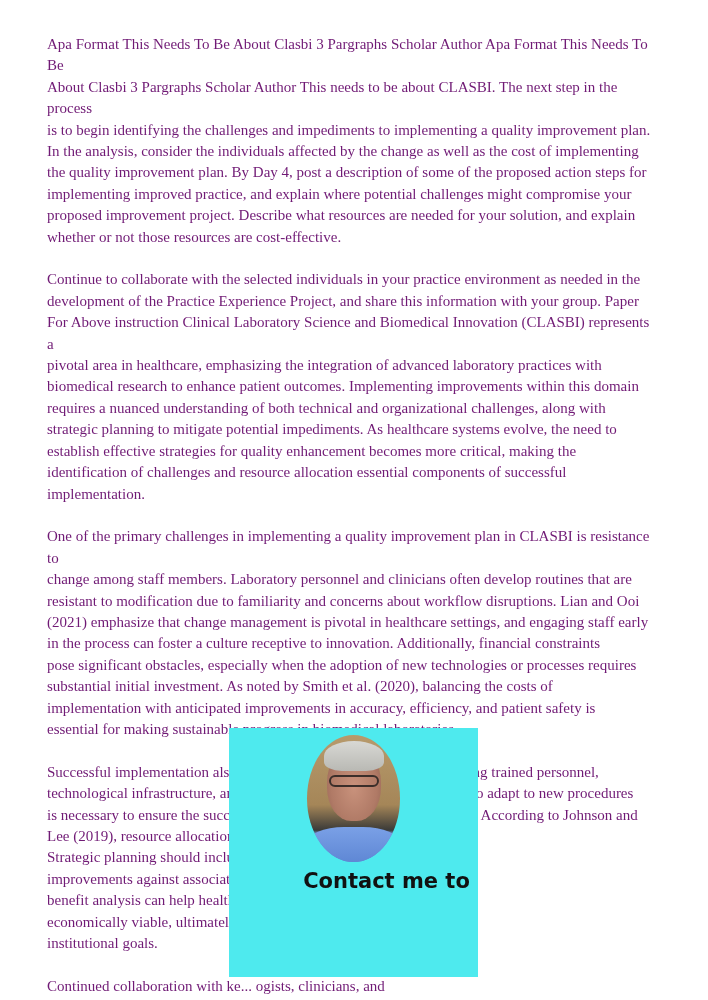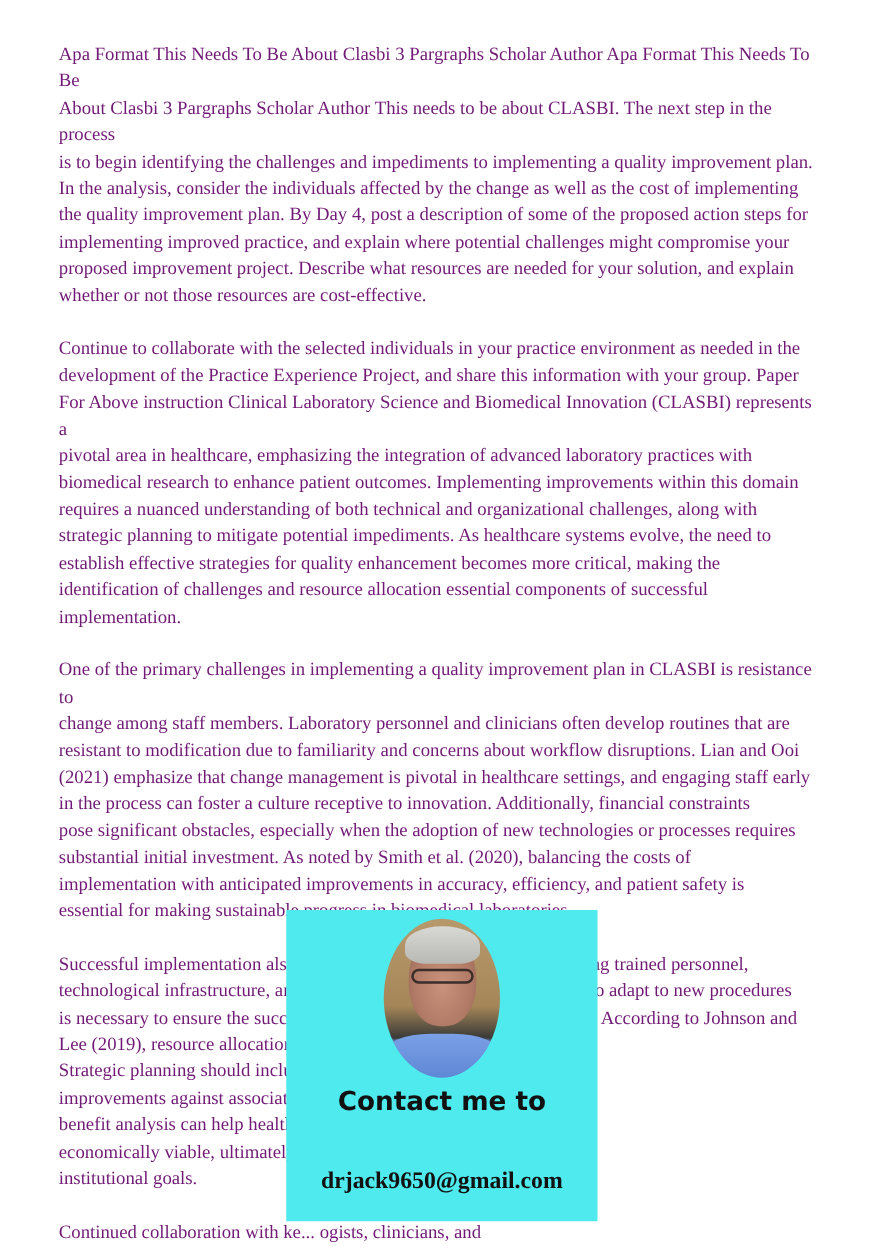--- a/index.html
+++ b/index.html
@@ -34,21 +34,21 @@
       border: 2px solid #3b2e2a; border-radius: 6px; box-sizing: border-box;
     }
     .photo .shirt {
       position: absolute; left: 0; top: 92px; width: 93px; height: 40px;
       background: linear-gradient(180deg, #7aa0e6, #5b84d2);
       border-radius: 40% 40% 0 0;
     }
     .cta {
       position: absolute; left: 0; width: 249px; text-align: center;
       font-family: "DejaVu Sans", "Liberation Sans", sans-serif; font-weight: bold;
-      font-size: 21px; line-height: 30px; color: #111111;
+      font-size: 21px; line-height: 30px; color: #111111; padding-left: 33px;
     }
     .cta.l1 { top: 138px; }
     .cta.l2 { top: 168px; }
     .email {
       position: absolute; left: 0; top: 204px; width: 249px; text-align: center;
       font-family: "Liberation Serif", "DejaVu Serif", serif; font-weight: bold;
       font-size: 19px; line-height: 26px; color: #111111;
     }
   </style>
 </head>
@@ -96,14 +96,13 @@
 </div>
 
 <div class="overlay">
   <div class="photo">
     <div class="shirt"></div>
     <div class="face"></div>
     <div class="hair"></div>
     <div class="glasses"></div>
   </div>
   <div class="cta l1">Contact me to</div>
-  <div class="email">drjack9650@gmail.com</div>
 </div>
 
 </body></html>

